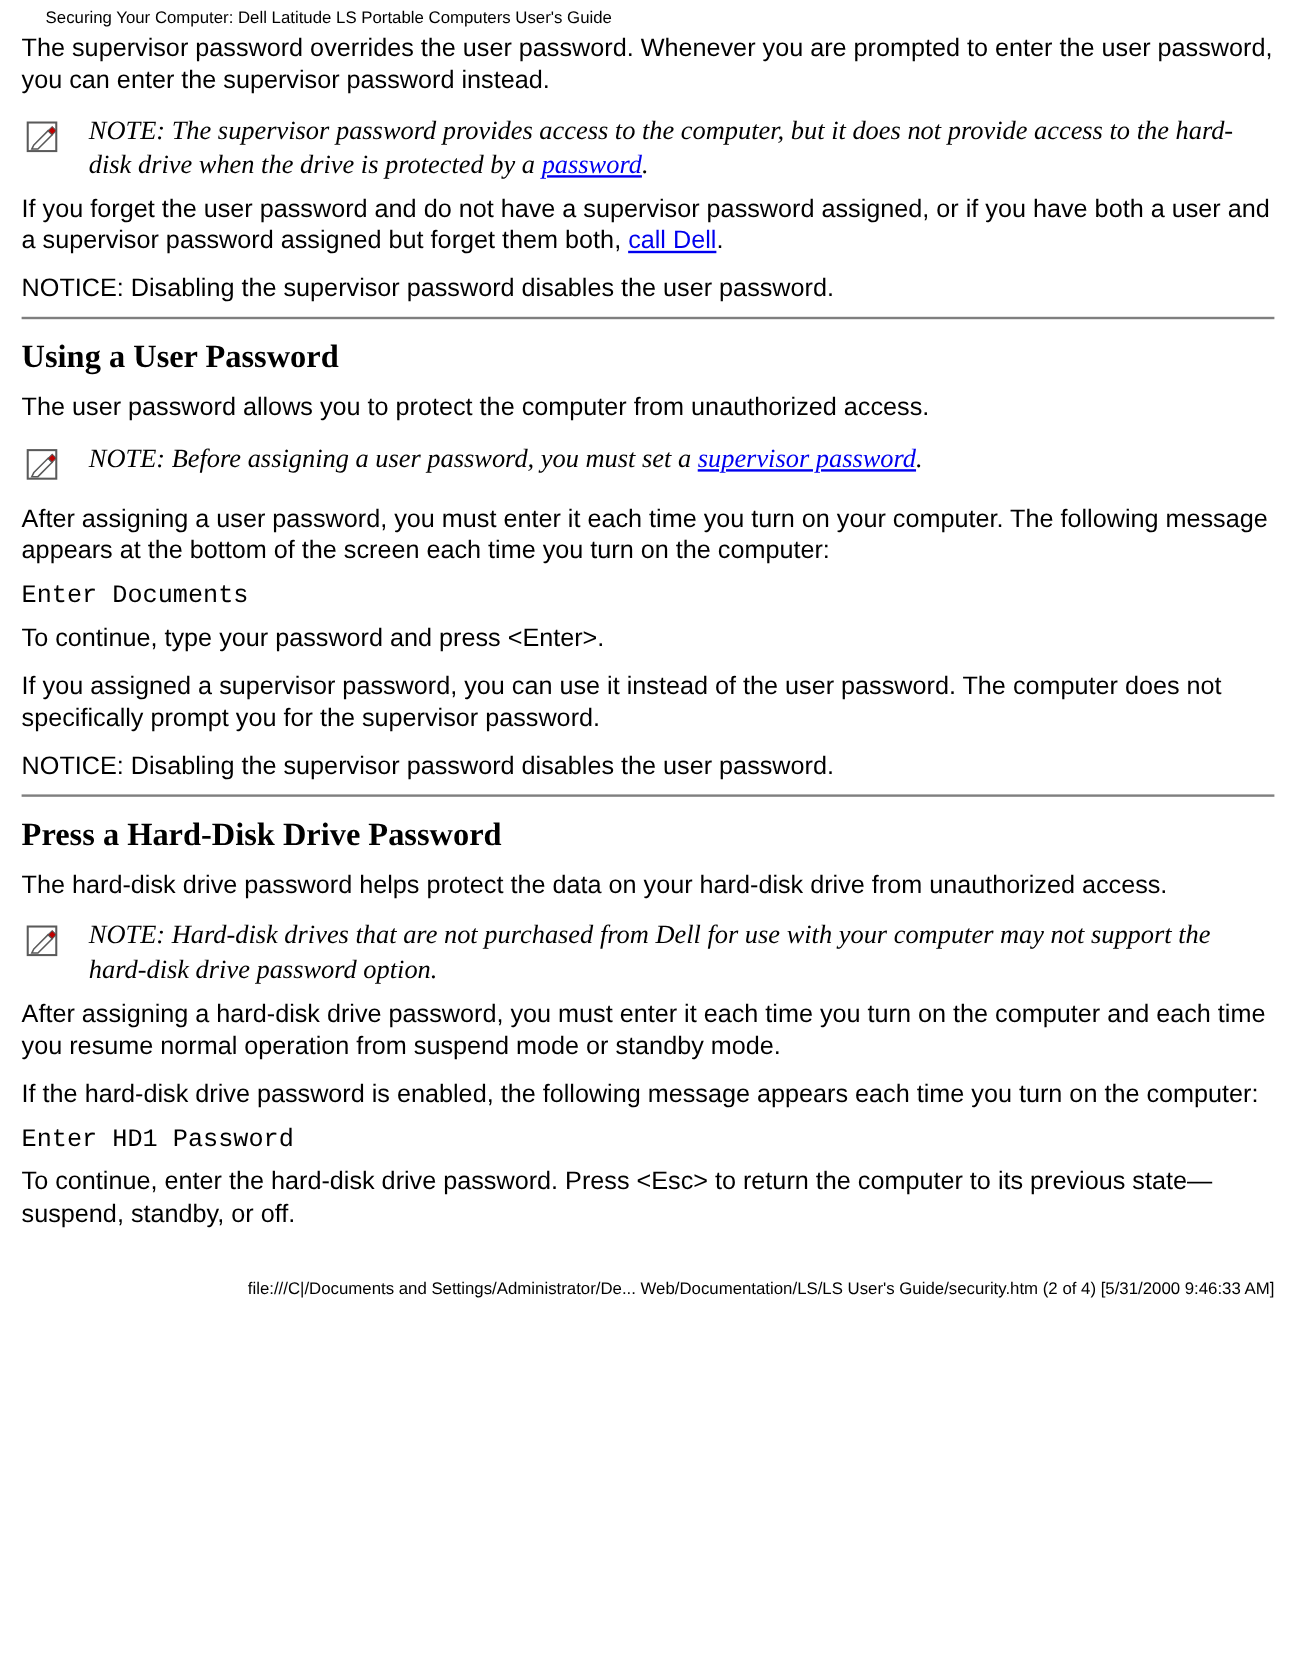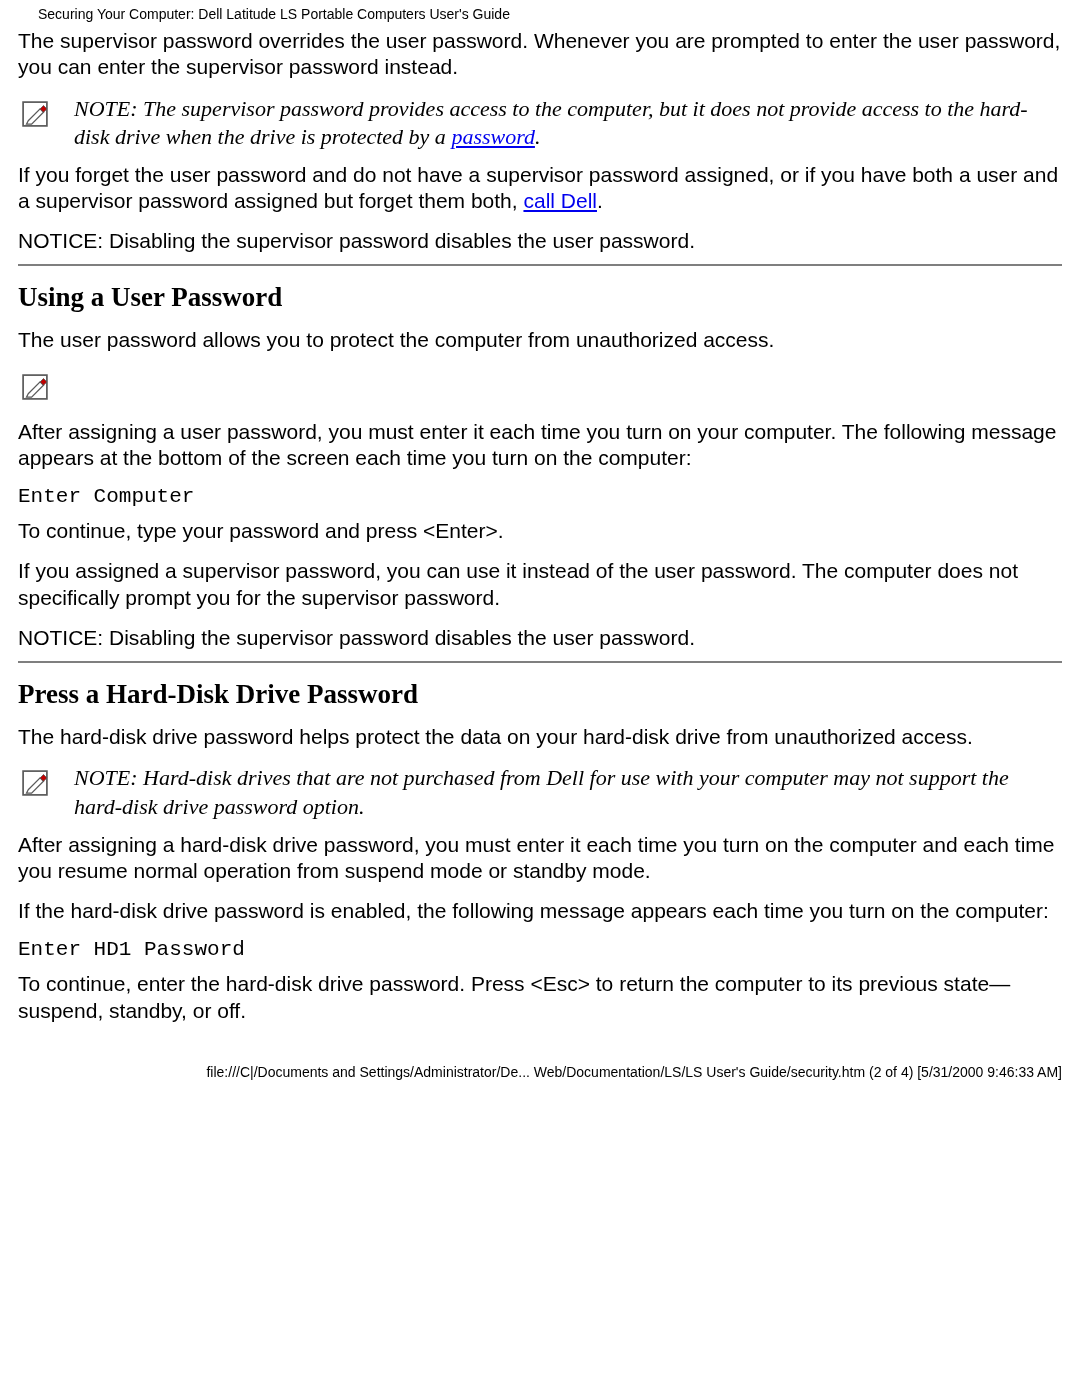--- a/index.html
+++ b/index.html
@@ -110,25 +110,28 @@
 <p>The user password allows you to protect the computer from unauthorized access.</p>
 
 <div class="note-table">
   <div class="note-icon">
     <svg viewBox="0 0 40 40">
       <rect x="6" y="6" width="28" height="28" fill="none" stroke="#5a5a5a" stroke-width="2"></rect>
       <path d="M 12 28 L 26 14 L 30 18 L 16 32 L 10 32 Z" fill="#ffffff" stroke="#5a5a5a" stroke-width="1.5"></path>
       <path d="M 26 14 L 30 10 L 34 14 L 30 18 Z" fill="#c00000" stroke="#5a5a5a" stroke-width="1"></path>
     </svg>
   </div>
+  <div class="note-text">
+    <span>NOTE: Before assigning a user password, you must set a </span><a href="#" class="link-inline">supervisor password</a><span>.</span>
+  </div>
 </div>
 
 <p>After assigning a user password, you must enter it each time you turn on your computer. The following message appears at the bottom of the screen each time you turn on the computer:</p>
 
-<div class="mono">Enter Computer</div>
+<div class="mono">Enter Documents</div>
 
 <p>To continue, type your password and press &lt;Enter&gt;.</p>
 
 <p>If you assigned a supervisor password, you can use it instead of the user password. The computer does not specifically prompt you for the supervisor password.</p>
 
 <p class="notice">NOTICE: Disabling the supervisor password disables the user password.</p>
 
 <hr>
 
 <h2>Press a Hard-Disk Drive Password</h2>

